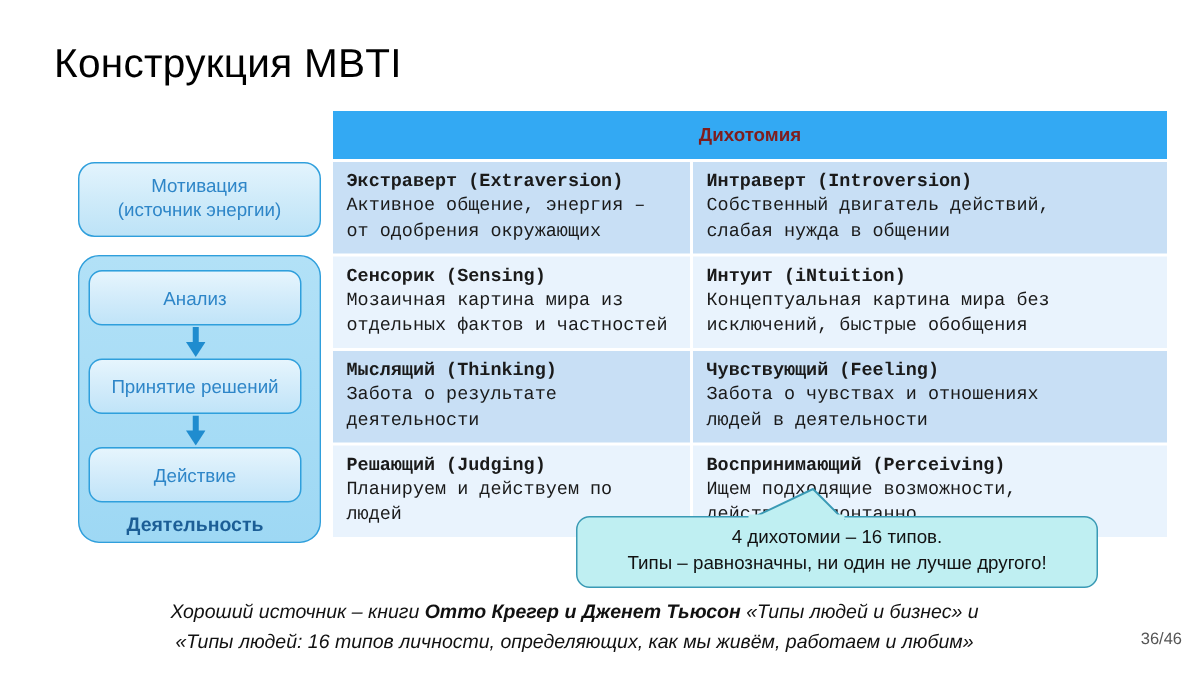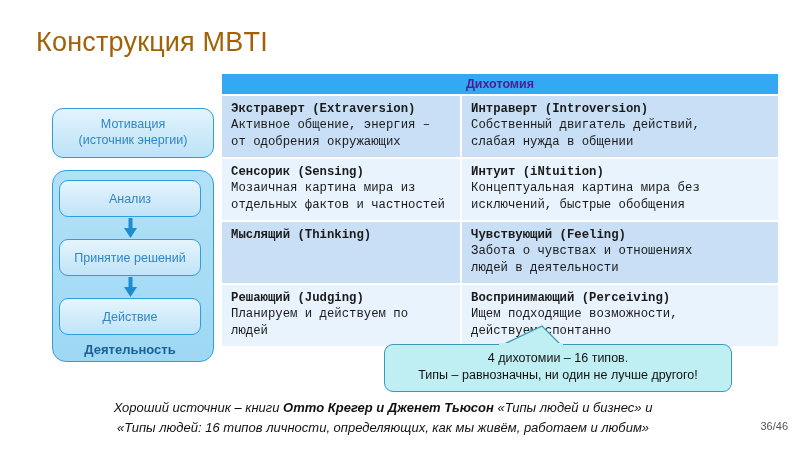--- a/index.html
+++ b/index.html
@@ -15,21 +15,21 @@
     position: relative;
   }
 
   
   .slide-title {
     position: absolute;
     left: 36px;
     top: 27px;
     font-size: 27px;
     font-weight: 400;
-    color: #a16207;
+    color: #000000;
     letter-spacing: 0.2px;
     white-space: nowrap;
   }
 
   
   .left-panel {
     position: absolute;
     left: 52px;
     top: 108px;
     width: 162px;
@@ -100,26 +100,26 @@
   }
 
   
   .table-wrap {
     position: absolute;
     left: 222px;
     top: 74px;
     width: 556px;
   }
   .table-header {
-    height: 20px;
+    height: 32px;
     background: #33a9f3;
     display: flex;
     align-items: center;
     justify-content: center;
-    color: #4c1d95;
+    color: #7f1d1d;
     font-size: 12.5px;
     font-weight: bold;
   }
   .t-row {
     display: flex;
     gap: 2px;
     margin-top: 2px;
   }
   .t-row.shade-a .t-cell { background: #c8dff5; }
   .t-row.shade-b .t-cell { background: #e9f3fd; }
@@ -267,20 +267,21 @@
     <div class="t-cell right row-h3">
       <span class="term">Интуит (iNtuition)</span>
       <span class="desc">Концептуальная картина мира без
 исключений, быстрые обобщения</span>
     </div>
   </div>
 
   <div class="t-row shade-a">
     <div class="t-cell left row-h3">
       <span class="term">Мыслящий (Thinking)</span>
+      <span class="desc">Забота о результате деятельности</span>
     </div>
     <div class="t-cell right row-h3">
       <span class="term">Чувствующий (Feeling)</span>
       <span class="desc">Забота о чувствах и отношениях
 людей в деятельности</span>
     </div>
   </div>
 
   <div class="t-row shade-b">
     <div class="t-cell left row-h3">

